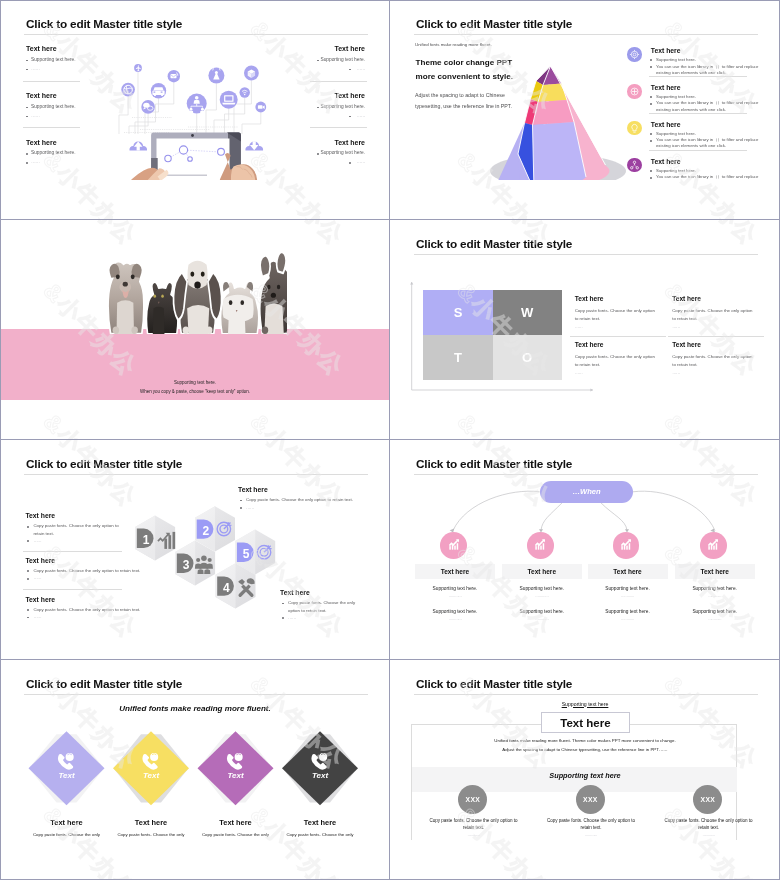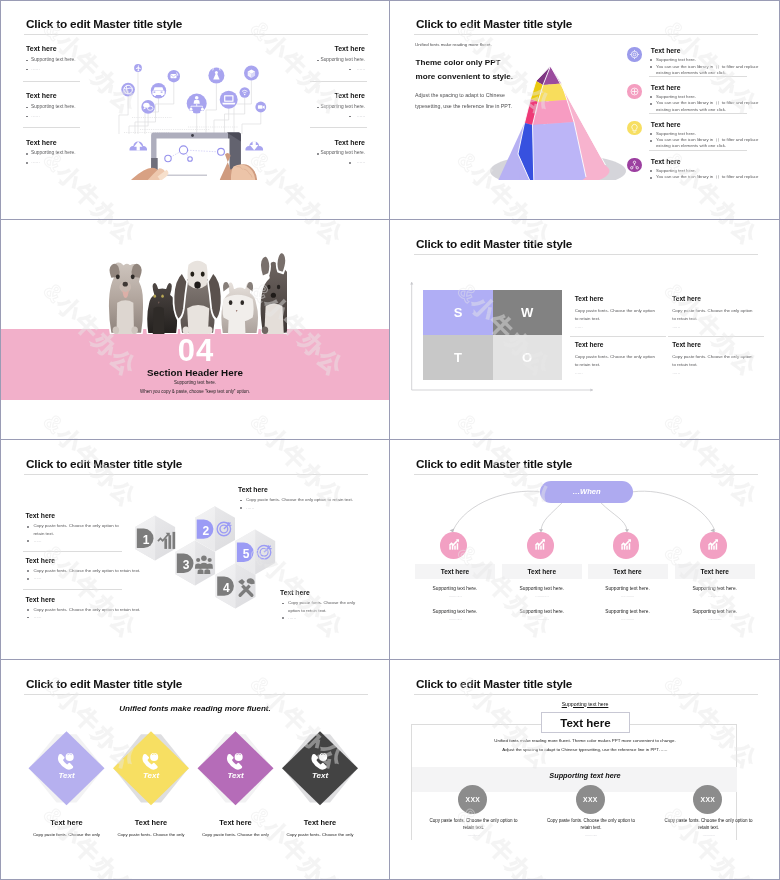--- a/index.html
+++ b/index.html
@@ -280,21 +280,21 @@
         <path d="M132.4 138.8 l9.8-7.4 l1.9 2.4 l-10 7.4 Z" fill="#fff"></path>
       </g>
     </svg>
     <div class="pg" style="right:24px;top:201px">16</div>
   </div>
 
   <div class="slide s2" style="left:390px;top:0">
     <div class="title" style="left:26px;top:16.5px;font-size:11.8px">Click to edit Master title style</div>
     <div class="rule" style="left:24px;top:34px;width:344px"></div>
     <div class="tx" style="left:25px;top:42px;font-size:4.4px;color:#4d4d4f">Unified fonts make reading more fluent.</div>
-    <div class="hd" style="left:25.5px;top:57.5px;font-size:8.1px">Theme color only PPT</div>
+    <div class="hd" style="left:25.5px;top:57.5px;font-size:8.1px">Theme color change PPT</div>
     <div class="hd" style="left:25.5px;top:71.5px;font-size:8.1px">more convenient to style.</div>
     <div class="tx" style="left:25px;top:92px;font-size:5.25px;color:#4d4d4f">Adjust the spacing to adapt to Chinese</div>
     <div class="tx" style="left:25px;top:102.5px;font-size:5.25px;color:#4d4d4f">typesetting, use the reference line in PPT.</div>
 
     <svg style="position:absolute;left:95px;top:55px" width="150" height="150" viewBox="0 0 150 150">
       <ellipse cx="73" cy="116" rx="68" ry="17" fill="#d5d5da"></ellipse>
 
       <path d="M65.5 11 L120 110 A68 17 0 0 1 60 133 Z" fill="#f7b3ce"></path>
 
       <path d="M65.5 11 L12 128 A68 17 0 0 0 51 133.5 Z" fill="#b7b1f3"></path>
@@ -480,22 +480,20 @@
         <path d="M284 24 q8-14 2-21 q-6-5-10 3 q-4 8 0 16 Z" fill="#786f6b"></path>
       </g>
       <g stroke="none">
         <ellipse cx="262" cy="39" rx="2.6" ry="2.4" fill="#262220"></ellipse>
         <ellipse cx="277" cy="39" rx="2.6" ry="2.4" fill="#262220"></ellipse>
         <ellipse cx="269" cy="48" rx="4" ry="2.8" fill="#1f1b19"></ellipse>
         <path d="M257 60 q13-6 26 0 l2 30 h-30 Z" fill="#e4ded9"></path>
         <ellipse cx="256" cy="86" rx="5" ry="4" fill="#6f6662"></ellipse>
       </g>
     </svg>
-    <div class="s3num">04</div>
-    <div class="s3hdr">Section Header Here</div>
     <div class="s3sub1">Supporting text here.</div>
     <div class="s3sub2">When you copy &amp; paste, choose "keep text only" option.</div>
   </div>
 
   <div class="slide s4" style="left:390px;top:220px">
     <div class="title" style="left:26px;top:16.5px;font-size:11.8px">Click to edit Master title style</div>
     <div class="rule" style="left:24px;top:34px;width:344px"></div>
     <svg style="position:absolute;left:18px;top:58px" width="190" height="115" viewBox="0 0 190 115">
       <path d="M3.7 4 L3.7 112 L185 112" fill="none" stroke="#c8c8cc" stroke-width="0.8"></path>
       <path d="M3.7 4 l-1.6 2.6 h3.2 Z" fill="#c8c8cc"></path>

